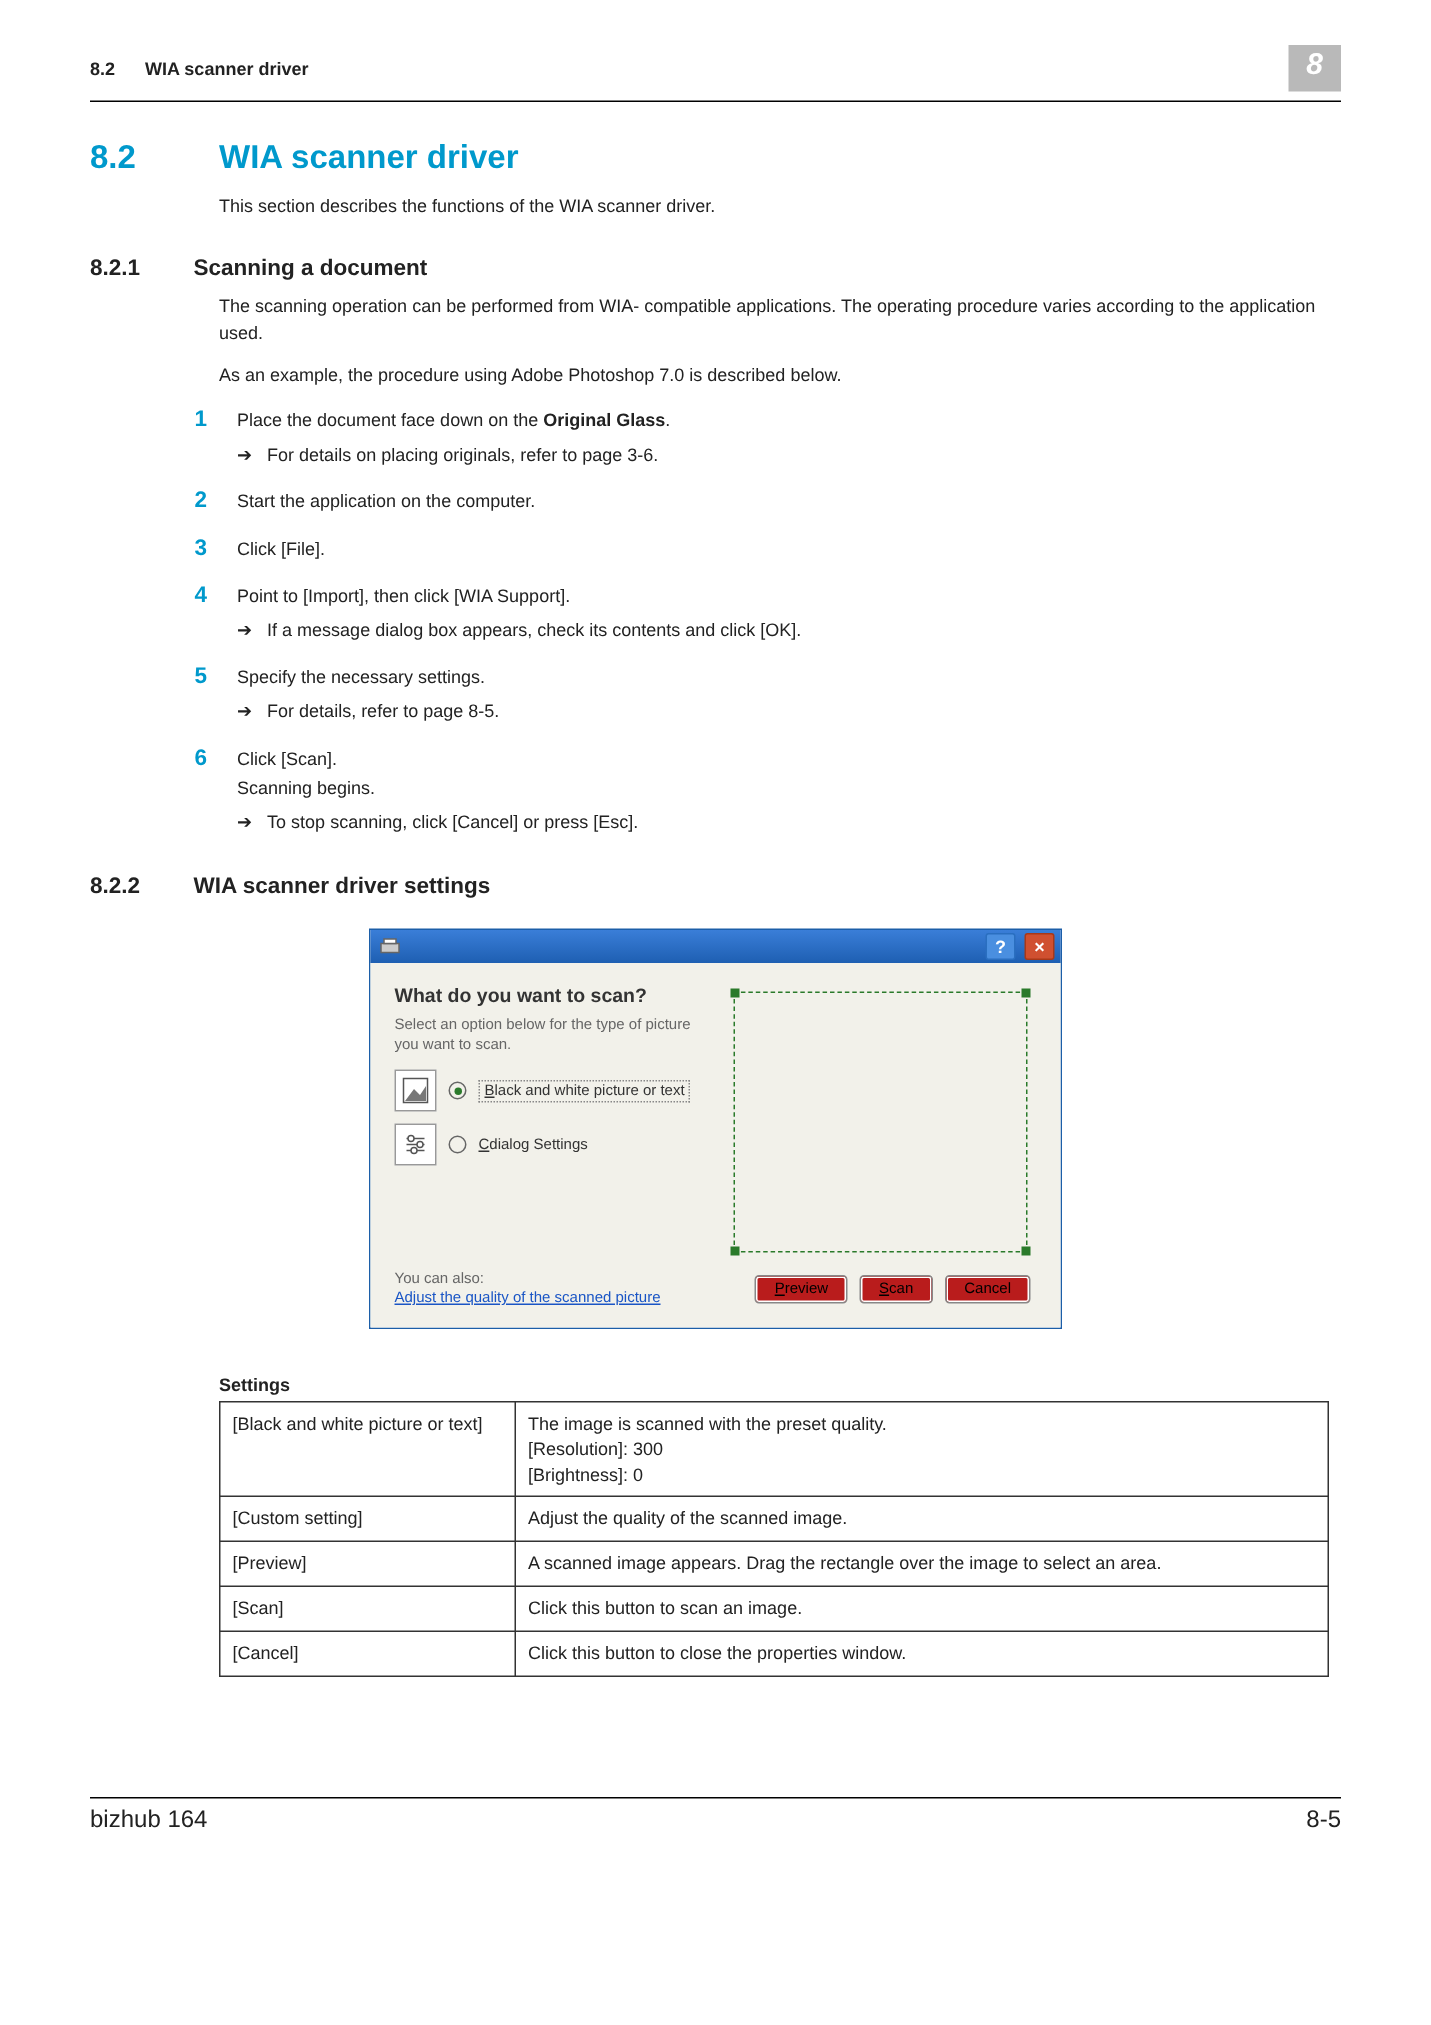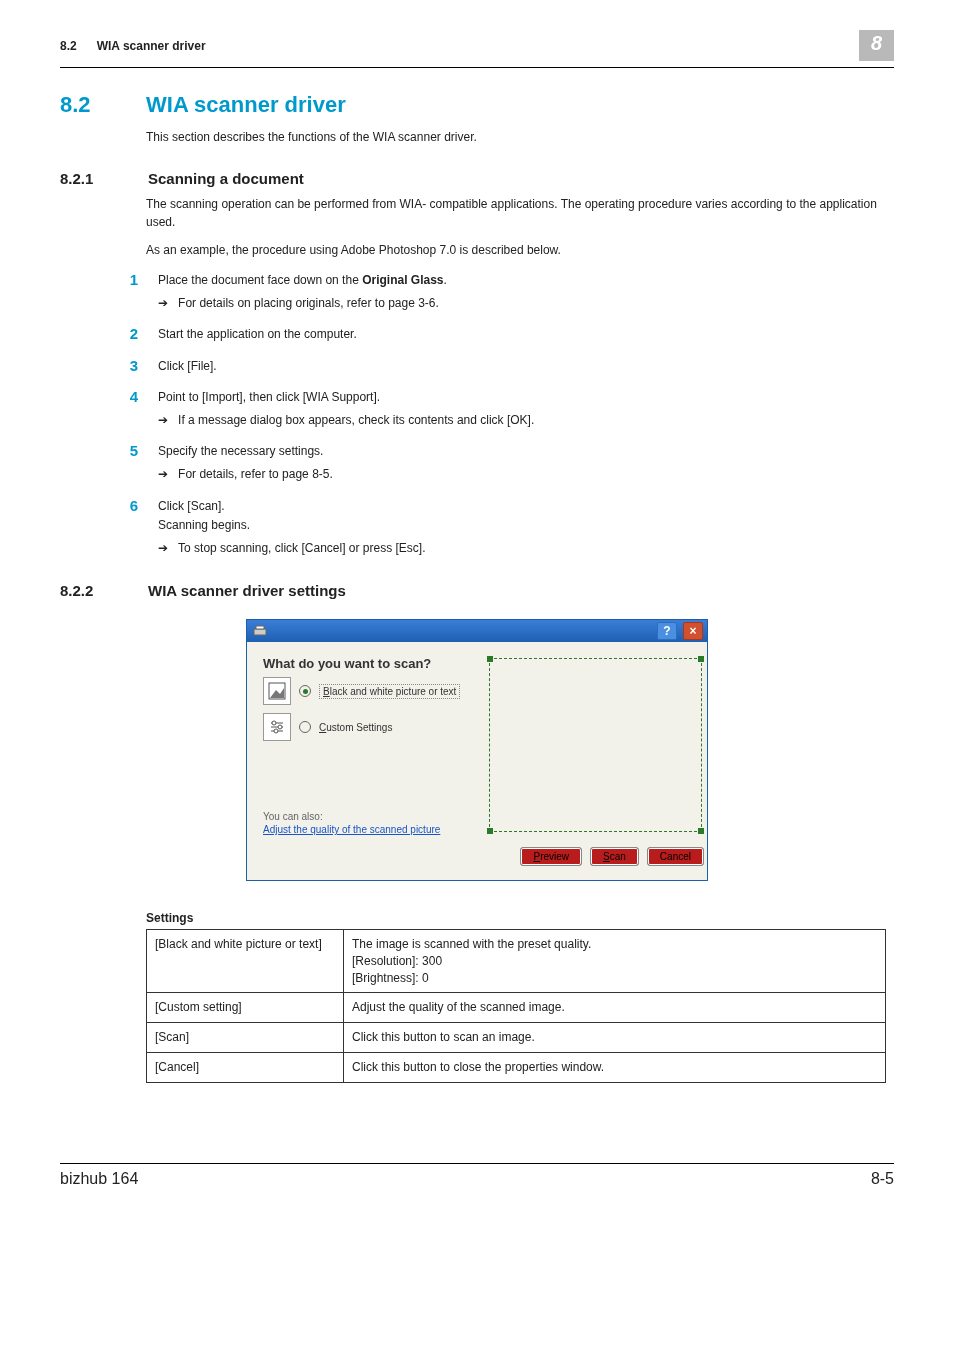--- a/index.html
+++ b/index.html
@@ -58,21 +58,21 @@
     font-weight: bold;
   }
   .body-text {
     font-size: 12px;
     margin-left: 86px;
     line-height: 1.5;
     margin-bottom: 10px;
   }
   .h3-row {
     display: flex;
-    gap: 32px;
+    gap: 13px;
     align-items: baseline;
     margin: 24px 0 8px 0;
   }
   .h3-num {
     font-size: 15px;
     font-weight: bold;
     min-width: 56px;
   }
   .h3-title {
     font-size: 15px;
@@ -140,23 +140,24 @@
     color: #fff;
     font-weight: bold;
     font-size: 12px;
     border-radius: 2px;
   }
   .dlg-help { background: #4a8fe0; border: 1px solid #2a6fc0; }
   .dlg-close { background: #d05030; border: 1px solid #a83818; }
 
   .dialog-body {
     background: #f2f1ea;
-    padding: 14px 3px 14px 16px;
+    padding: 14px 20px 14px 16px;
     display: flex;
     gap: 14px;
+    align-items: center;
   }
   .dialog-left {
     width: 210px;
   }
   .dialog-heading {
     font-size: 13px;
     font-weight: bold;
     color: #333;
     margin-bottom: 6px;
   }
@@ -383,20 +384,21 @@
             <rect x="3" y="2" width="8" height="3" fill="#fff" stroke="#666"></rect>
           </svg>
       </span>
       <span class="dlg-spacer"></span>
       <span class="dlg-btn dlg-help">?</span>
       <span class="dlg-btn dlg-close">×</span>
     </div>
     <div class="dialog-body">
       <div class="dialog-left">
         <div class="dialog-heading">What do you want to scan?</div>
+        <div class="dialog-sub">Select an option below for the type of picture you want to scan.</div>
 
         <div class="opt-row">
           <span class="opt-icon">
             <svg width="18" height="18" viewBox="0 0 18 18">
                 <rect x="1" y="1" width="16" height="16" fill="#fff" stroke="#555"></rect>
                 <polygon points="2,16 8,8 12,12 16,6 16,16" fill="#777"></polygon>
               </svg>
           </span>
           <span class="radio selected"></span>
           <span class="opt-text boxed"><span class="underline-first">B</span><span>lack and white picture or text</span></span>
@@ -407,21 +409,21 @@
             <svg width="18" height="18" viewBox="0 0 18 18">
               <line x1="3" y1="5" x2="15" y2="5" stroke="#555"></line>
                 <circle cx="6" cy="5" r="2" fill="#fff" stroke="#555"></circle>
               <line x1="3" y1="9" x2="15" y2="9" stroke="#555"></line>
                 <circle cx="12" cy="9" r="2" fill="#fff" stroke="#555"></circle>
               <line x1="3" y1="13" x2="15" y2="13" stroke="#555"></line>
                 <circle cx="8" cy="13" r="2" fill="#fff" stroke="#555"></circle>
             </svg>
           </span>
           <span class="radio"></span>
-          <span class="opt-text"><span class="underline-first">C</span><span>ustom Settings</span></span>
+          <span class="opt-text"><span class="underline-first">C</span><span>dialog Settings</span></span>
         </div>
 
         <div class="dialog-also">You can also:</div>
         <a class="link">Adjust the quality of the scanned picture</a>
       </div>
 
       <div class="preview-box">
         <div class="preview-sel"></div>
         <div class="preview-handle ph-tl"></div>
         <div class="preview-handle ph-tr"></div>
@@ -445,20 +447,24 @@
         <td>[Black and white picture or text]</td>
         <td style="white-space:pre-line">The image is scanned with the preset quality.
 [Resolution]: 300
 [Brightness]: 0</td>
       </tr>
       <tr>
         <td>[Custom setting]</td>
         <td>Adjust the quality of the scanned image.</td>
       </tr>
       <tr>
+        <td>[Preview]</td>
+        <td>A scanned image appears. Drag the rectangle over the image to select an area.</td>
+      </tr>
+      <tr>
         <td>[Scan]</td>
         <td>Click this button to scan an image.</td>
       </tr>
       <tr>
         <td>[Cancel]</td>
         <td>Click this button to close the properties window.</td>
       </tr>
     </tbody>
       </table>
   </div>

